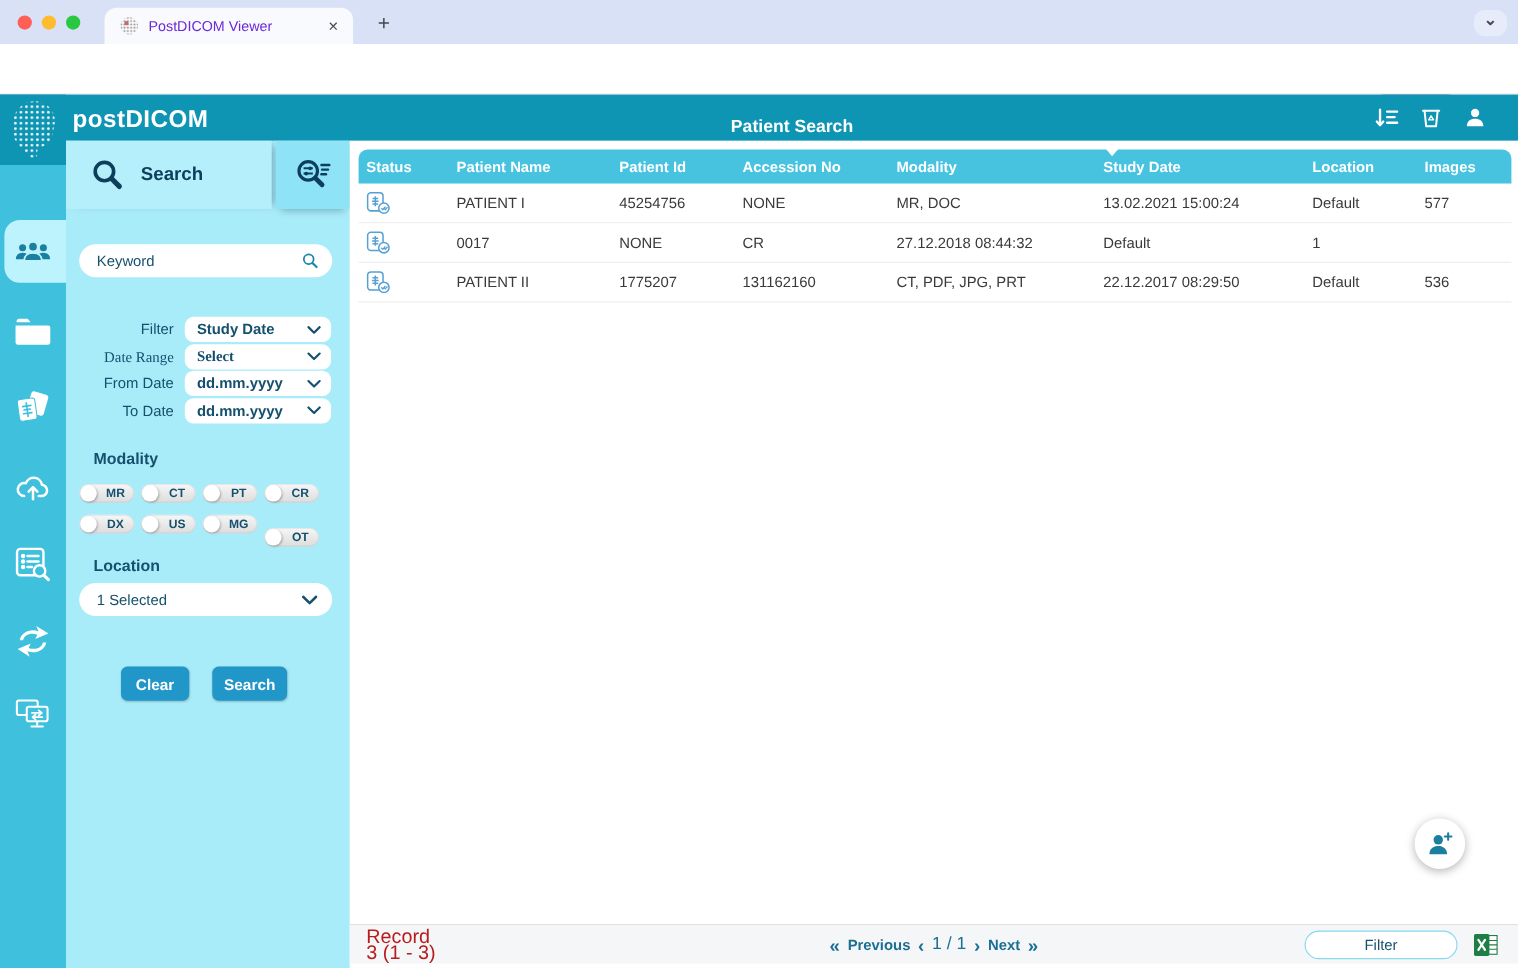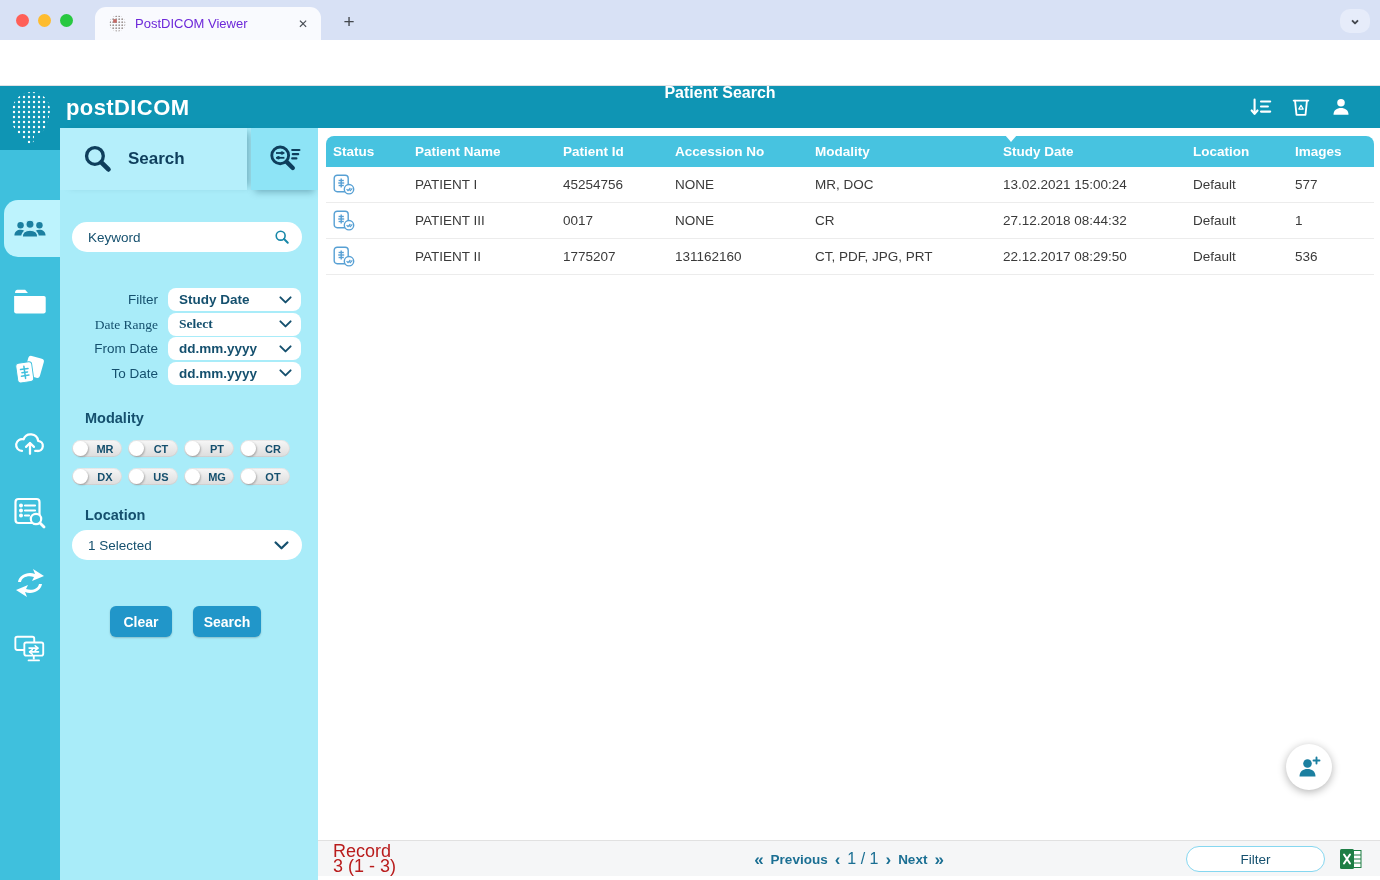--- a/index.html
+++ b/index.html
@@ -24,21 +24,21 @@
   .url-text{font-size:14px;margin-left:10px;}
   .url-host{color:#202124;}
   .url-path{color:#5f6368;}
   .guest-pill{right:49px;top:46px;height:32px;border:1px solid #878a8d;border-radius:17px;display:flex;align-items:center;padding:0 13px 0 8px;box-sizing:border-box;}
   .guest-label{font-size:14px;color:#3c4043;margin-left:7px;}
   .kebab{right:14px;top:50px;font-size:17px;color:#5f6368;font-weight:bold;letter-spacing:0;}
   
   .app-header{left:0;top:86px;width:1380px;height:42px;background:#0f95b4;}
   .logo-square{left:0;top:86px;width:60px;height:64px;background:#0f95b4;}
   .app-logo{left:66px;top:95px;color:#fff;font-size:22px;font-weight:700;letter-spacing:.4px;}
-  .page-title{left:60px;top:84px;width:1320px;text-align:center;color:#fff;font-size:16px;font-weight:600;}
+  .page-title{left:60px;top:107px;width:1320px;text-align:center;color:#fff;font-size:16px;font-weight:600;}
   .hdr-ic{top:96px;width:22px;height:22px;}
   
   .sidebar{left:0;top:150px;width:60px;height:730px;background:#3fc0dd;}
   .side-active{left:4px;top:200px;width:56px;height:57px;background:#bdf3fd;border-radius:14px 0 0 14px;}
   .side-item{left:13px;width:34px;height:34px;display:flex;align-items:center;justify-content:center;}
   
   .search-panel{left:60px;top:128px;width:258px;height:752px;background:#a9ecf9;}
   .tab-search{left:60px;top:128px;width:187px;height:62px;background:#b5effb;display:flex;align-items:center;box-shadow:6px 0 7px -4px rgba(10,60,80,.35);}
   .tab-adv{left:251px;top:128px;width:67px;height:62px;background:#8ee4f6;display:flex;align-items:center;justify-content:center;box-shadow:0 6px 7px -4px rgba(10,60,80,.35);}
   .tab-search-label{font-size:17px;color:#0e3e5c;font-weight:600;margin-left:14px;}
@@ -367,21 +367,21 @@
     <span class="pill-label">DX</span>
   </div>
 <div class="abs pill" style="left:128px;top:468px;">
     <span class="pill-knob"></span>
     <span class="pill-label">US</span>
   </div>
 <div class="abs pill" style="left:184px;top:468px;">
     <span class="pill-knob"></span>
     <span class="pill-label">MG</span>
   </div>
-<div class="abs pill" style="left:240px;top:468px;">
+<div class="abs pill" style="left:240px;top:480px;">
     <span class="pill-knob"></span>
     <span class="pill-label">OT</span>
   </div>
 
 <div class="abs sec-label" style="left:85px;top:507px;">Location</div>
 <div class="abs loc-dd">
   <span class="f-val" style="font-weight:400;">1 Selected</span>
   <span style="display:flex;">
       <svg width="15" height="9" viewBox="0 0 14 8">
         <path d="M1.5 1.2 7 6.6l5.5-5.4" fill="none" stroke="#15506e" stroke-width="2.1" stroke-linecap="round" stroke-linejoin="round"></path>
@@ -437,21 +437,20 @@
           <line x1="8.2" y1="4.5" x2="8.2" y2="13.5"></line>
             <line x1="5.6" y1="6.5" x2="10.8" y2="6.5"></line>
             <line x1="5.2" y1="9" x2="11.2" y2="9"></line>
             <line x1="5.6" y1="11.5" x2="10.8" y2="11.5"></line>
           <circle cx="16" cy="15.2" r="4.7" fill="#fff"></circle>
           <path d="M13.6 15.2l1.4 1.5 2.4-2.7" stroke-width="1.2"></path>
             <path d="M16.2 15.4l1.1 1.2 2-2.3" stroke-width="1.2"></path>
         </svg>
       </span>
     </div>
-    <div class="td">PATIENT III</div>
     <div class="td">0017</div>
     <div class="td">NONE</div>
     <div class="td">CR</div>
     <div class="td">27.12.2018 08:44:32</div>
     <div class="td">Default</div>
     <div class="td">1</div>
   </div>
 
   <div class="tr">
     <div class="td td-status">

